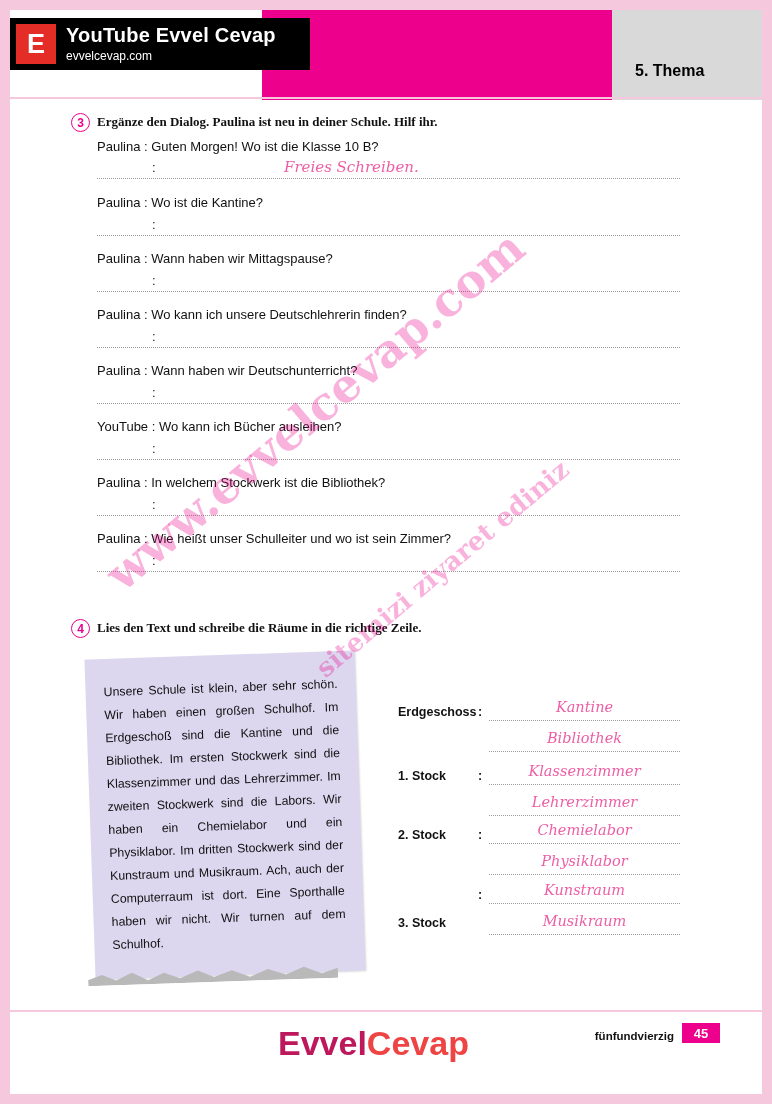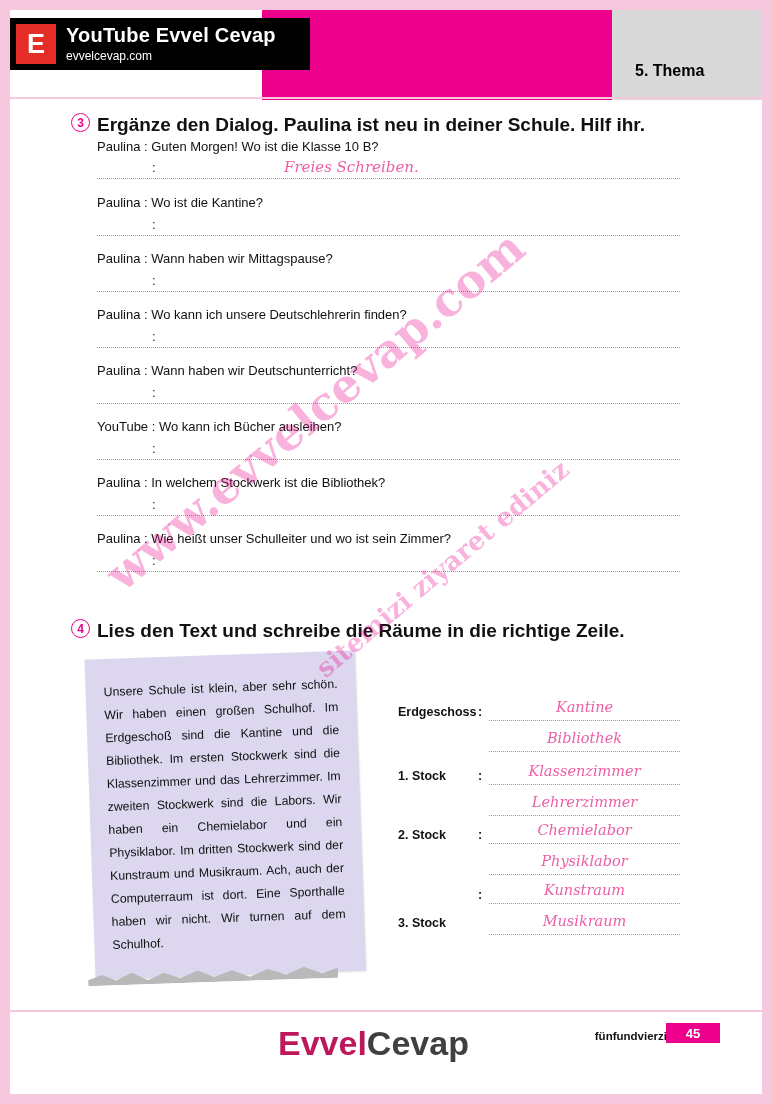--- a/index.html
+++ b/index.html
@@ -120,23 +120,24 @@
     border-radius: 50%;
     color: #ec008c;
     font-size: 12px;
     font-weight: bold;
     display: flex;
     align-items: center;
     justify-content: center;
   }
   .ex-head {
     position: absolute;
-    font-size: 19px;
-    font-weight: bold;
-    color: #111;
+    font-size: 13px;
+    font-weight: bold;
+    color: #111;
+    font-family: Liberation Serif, serif;
   }
   .q-line {
     position: absolute;
     font-size: 13px;
     color: #111;
   }
   .dotted {
     position: absolute;
     font-size: 13px;
     color: #111;
@@ -240,32 +241,32 @@
     background: #f6c8de;
   }
   .footer-logo {
     position: absolute;
     left: 278px; top: 1024px;
     font-size: 34px;
     font-weight: bold;
     font-family: "Liberation Sans", sans-serif;
   }
   .footer-logo .a { color: #be185d; margin-top: 44px; }
-  .footer-logo .b { color: #404040; }
+  .footer-logo .b { color: #ef4444; }
   .page-word {
     position: absolute;
     right: 98px; top: 1030px;
     font-size: 11.5px;
     font-weight: bold;
     color: #111;
   }
   .page-num {
     position: absolute;
     right: 52px; top: 1023px;
-    width: 54px; height: 20px;
+    width: 38px; height: 20px;
     background: #ec008c;
     color: #fff;
     font-size: 13px;
     font-weight: bold;
     display: flex;
     align-items: center;
     justify-content: center;
   }
 </style>
 </head>

